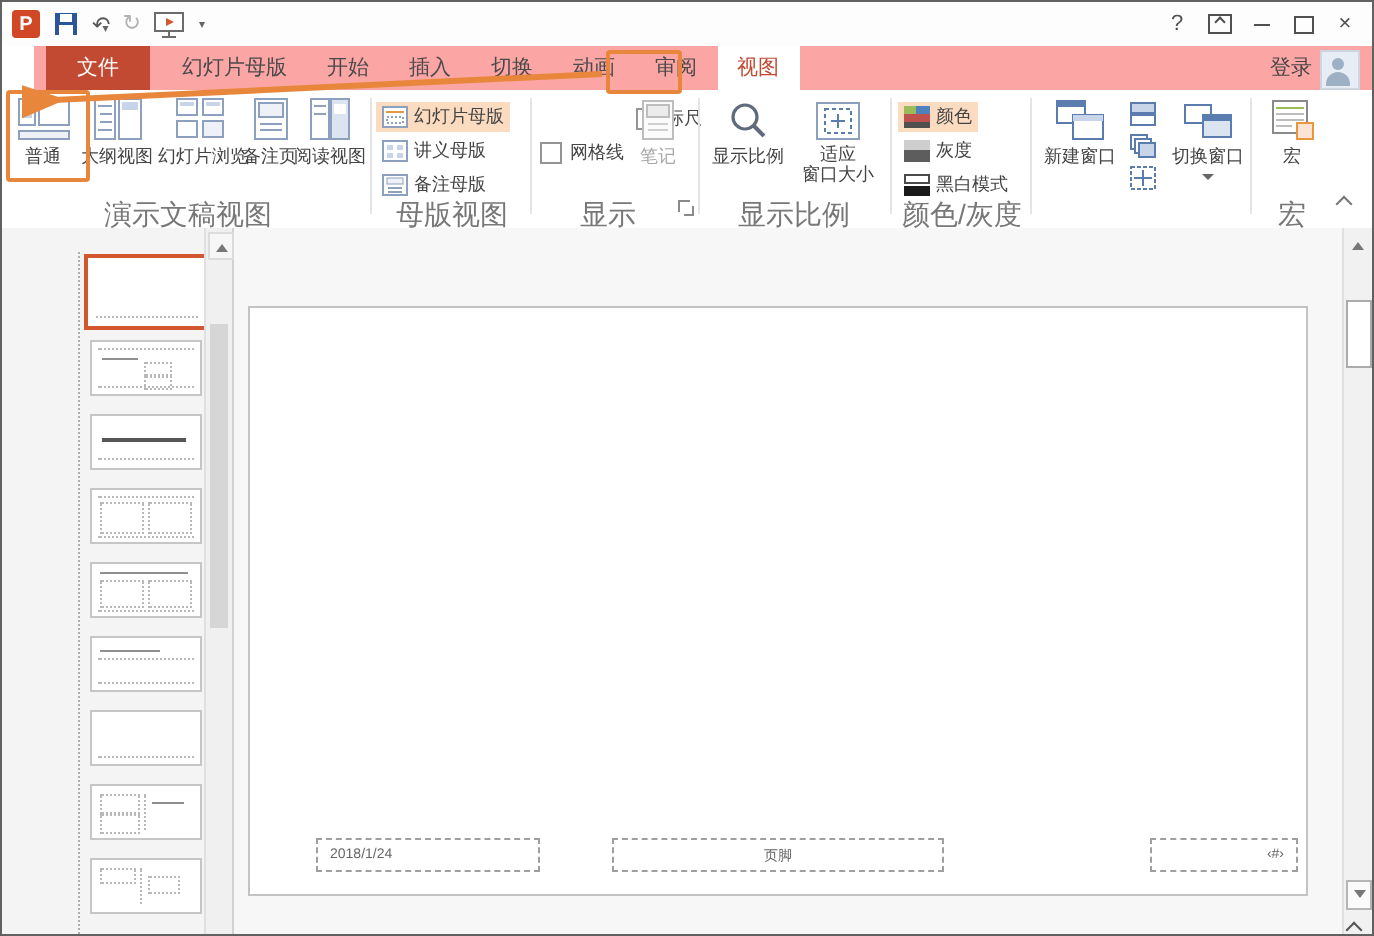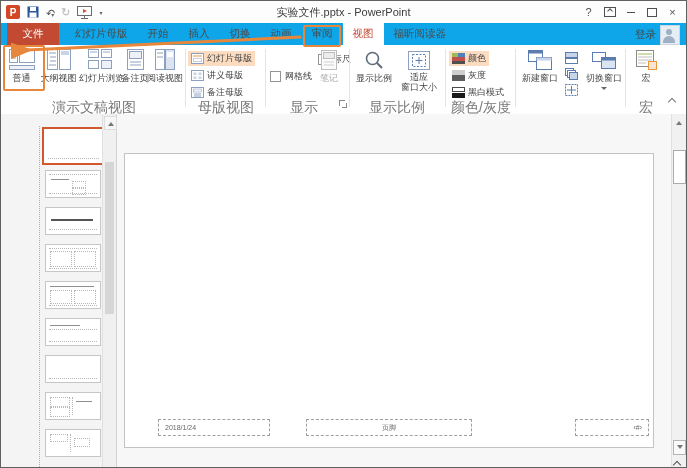--- a/index.html
+++ b/index.html
@@ -17,21 +17,21 @@
   .win-title{position:absolute;left:50%;top:0;transform:translateX(-50%);height:22px;line-height:22px;
              font-size:11px;color:#3c3c3c;white-space:nowrap;}
   .win-controls{position:absolute;right:3px;top:0;height:22px;display:flex;align-items:center;}
   .wc{width:21px;height:18px;display:flex;align-items:center;justify-content:center;font-size:11px;color:#505050;}
   .wc .bar{width:8px;height:1px;background:#505050;}
   .wc .maxbox{width:8px;height:7px;border:1px solid #505050;}
   .ribopt-box{width:10px;height:8px;border:1px solid #505050;position:relative;}
   .ribopt-box:after{content:"";position:absolute;left:3px;top:1px;width:3px;height:3px;
                     border-left:1px solid #505050;border-top:1px solid #505050;transform:rotate(45deg);}
   
-  .tabrow{position:absolute;left:0;top:22px;right:0;height:22px;background:#0ea5e9;}
+  .tabrow{position:absolute;left:16px;top:22px;right:0;height:22px;background:#fca5a5;}
   .tab-file{position:absolute;left:6px;top:0;width:52px;height:22px;background:#c24a33;color:#fff;
             font-size:10.5px;display:flex;align-items:center;justify-content:center;}
   .tabs{position:absolute;left:64px;top:0;height:22px;display:flex;}
   .tab{height:22px;display:flex;align-items:center;padding:0 10px;font-size:10.5px;color:#4a4a4a;}
   .tab.active{color:#c24a33;background:#fff;}
   .signin{position:absolute;right:30px;top:0;height:22px;line-height:22px;font-size:10.5px;color:#444;}
   .avatar{position:absolute;right:6px;top:2px;width:18px;height:18px;background:#e7edf4;border:1px solid #cdd6e0;}
   .avatar .head{position:absolute;left:5px;top:3px;width:6px;height:6px;border-radius:50%;background:#9db0c4;}
   .avatar .body{position:absolute;left:2px;top:10px;width:12px;height:7px;border-radius:6px 6px 0 0;background:#9db0c4;}
   
@@ -108,21 +108,20 @@
       <span><span class="glyph">↶</span><span class="mini-caret">▾</span></span>
       <span class="glyph dim">↻</span>
       <svg width="15" height="13">
         <rect x="0.5" y="0.5" width="14" height="9" fill="#fff" stroke="#6b6b6b"></rect>
         <path d="M6 3 L10 5 L6 7 Z" fill="#d2572f"></path>
         <line x1="7.5" y1="10" x2="7.5" y2="12" stroke="#6b6b6b"></line>
         <line x1="4" y1="12.5" x2="11" y2="12.5" stroke="#6b6b6b"></line>
       </svg>
       <span class="mini-caret" style="margin-left:0;">▾</span>
     </div>
-    <div class="win-title">实验文件.pptx - PowerPoint</div>
     <div class="win-controls">
       <div class="wc">?</div>
       <div class="wc">
           <span class="ribopt-box"></span>
         </div>
       <div class="wc">
           <span class="bar"></span>
         </div>
       <div class="wc">
           <span class="maxbox"></span>
@@ -134,21 +133,20 @@
   <div class="tabrow">
     <div class="tab-file">文件</div>
     <div class="tabs">
       <div class="tab">幻灯片母版</div>
       <div class="tab">开始</div>
       <div class="tab">插入</div>
       <div class="tab">切换</div>
       <div class="tab">动画</div>
       <div class="tab">审阅</div>
       <div class="tab active">视图</div>
-      <div class="tab">福昕阅读器</div>
     </div>
     <div class="signin">登录</div>
     <div class="avatar">
         <span class="head"></span>
         <span class="body"></span>
       </div>
   </div>
 
   <div class="ribbon">
 

